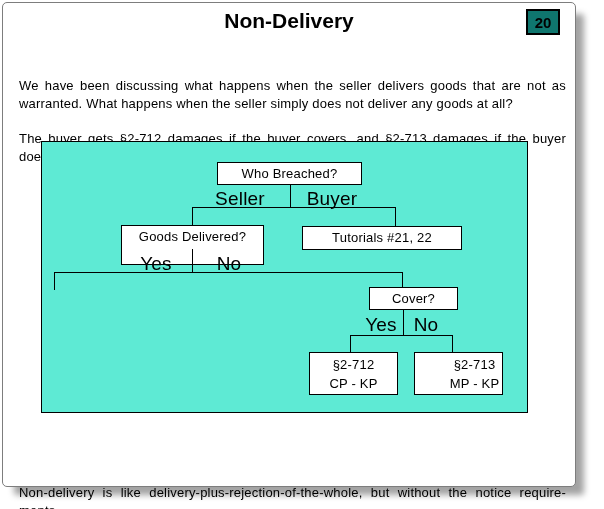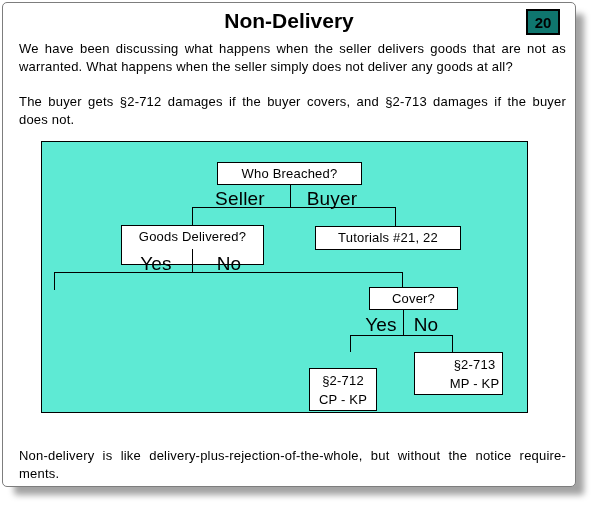--- a/index.html
+++ b/index.html
@@ -17,21 +17,21 @@
   }
   .pagenum-box {
     position:absolute; left:523px; top:6px; width:34px; height:26px;
     border:2px solid #000; text-align:center; line-height:23px;
     font-size:15px; font-weight:bold; background:#0f766e;
   }
   .para {
     position:absolute; left:16px; width:547px;
     font-size:13px; line-height:18px; letter-spacing:0.2px; color:#000;
   }
-  .para .line.just { text-align:justify; text-align-last:justify; }
+  .para .line.just { text-align:justify; text-align-last:justify;margin-top:37px; }
   .p1 { top:37px; }
   .p2 { top:90px; }
   .p3 { top:444px; }
   .diagram {
     position:absolute; left:38px; top:138px; width:487px; height:272px;
     border:1px solid #000; background:#5eead4;
   }
   .dbox {
     position:absolute; border:1px solid #000; background:#fff;
     text-align:center; font-size:13px; letter-spacing:0.2px; color:#000;
@@ -64,25 +64,25 @@
     <div class="line just">The buyer gets §2-712 damages if the buyer covers, and §2-713 damages if the buyer</div>
     <div class="line">does not.</div>
   </div>
 
   <div class="diagram">
 
     <div class="dbox" style="left:175px; top:20px; width:145px; height:23px; line-height:21px;">Who Breached?</div>
 
     <div class="dbox" style="left:79px; top:83px; width:143px; height:40px; line-height:22px;">Goods Delivered?</div>
 
-    <div class="dbox" style="left:273px; top:84px; width:146px; height:24px; line-height:22px;">Tutorials #21, 22</div>
+    <div class="dbox" style="left:260px; top:84px; width:160px; height:24px; line-height:22px;">Tutorials #21, 22</div>
 
     <div class="dbox" style="left:327px; top:145px; width:89px; height:23px; line-height:21px;">Cover?</div>
 
-    <div class="dbox two" style="left:267px; top:210px; width:68px; height:43px;margin-top:16px;">
+    <div class="dbox two" style="left:267px; top:210px; width:89px; height:43px;">
       <div>§2-712</div>
       <div>CP - KP</div>
     </div>
 
     <div class="dbox two" style="left:372px; top:210px; width:89px; height:43px;padding-left:32px;">
       <div>§2-713</div>
       <div>MP - KP</div>
     </div>
 
     <div class="dlabel" style="left:168px; top:46px;">Seller</div>

